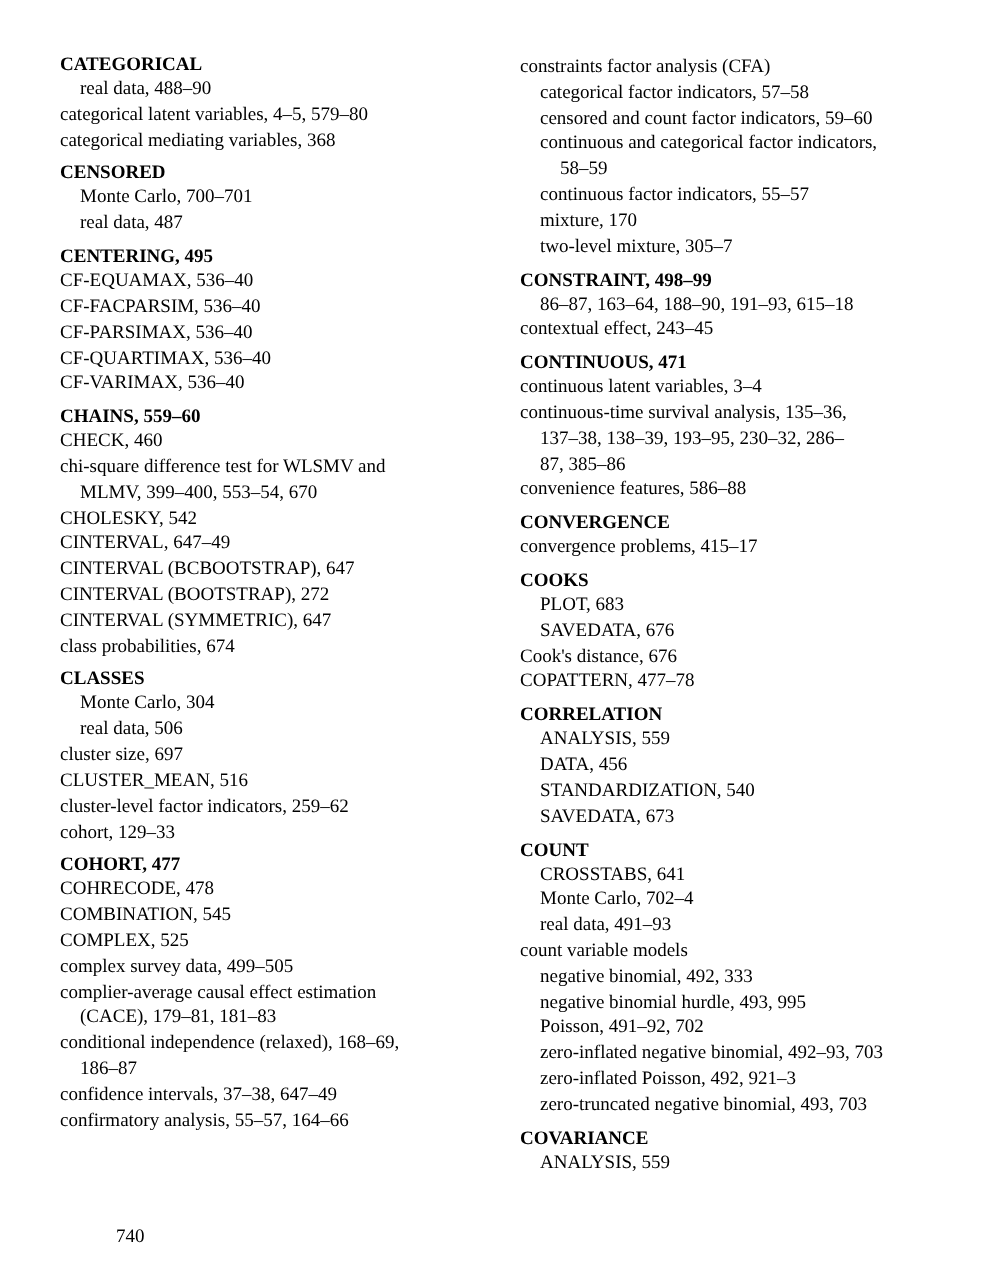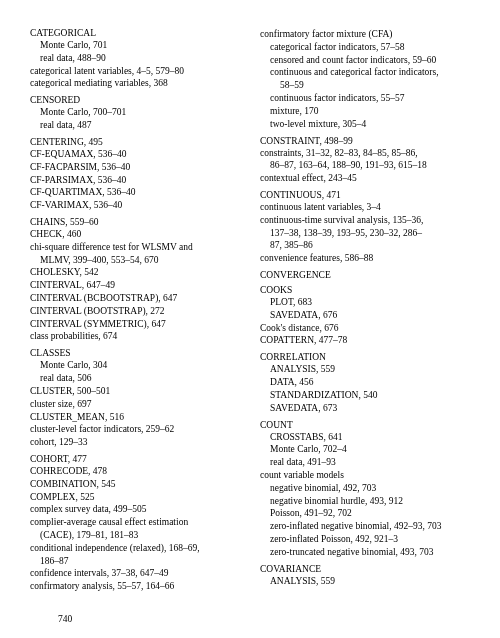--- a/index.html
+++ b/index.html
@@ -21,21 +21,21 @@
     }
     .col {
       flex: 1;
       padding-right: 10px;
     }
     .col:last-child {
       padding-right: 0;
       padding-left: 10px;
     }
     .entry-head {
-      font-weight: normal;
+      font-weight: bold;
       font-size: 9.5px;
       text-transform: uppercase;
       margin-top: 5px;
       margin-bottom: 1px;
     }
     .entry-head:first-child {
       margin-top: 0;
     }
     .entry-sub {
       font-size: 9.5px;
@@ -59,21 +59,20 @@
       min-height: 638px;
     }
   </style>
 </head>
 <body>
 
 <div class="page-wrapper">
   <div class="page">
     <div class="col" id="left-col">
         <div class="entry-head">CATEGORICAL</div>
-        <div class="entry-sub">Monte Carlo, 701</div>
         <div class="entry-sub">real data, 488–90</div>
         <div class="entry-line">categorical latent variables, 4–5, 579–80</div>
         <div class="entry-line">categorical mediating variables, 368</div>
         <div class="entry-head">CENSORED</div>
         <div class="entry-sub">Monte Carlo, 700–701</div>
         <div class="entry-sub">real data, 487</div>
         <div class="entry-head">CENTERING, 495</div>
         <div class="entry-line">CF-EQUAMAX, 536–40</div>
         <div class="entry-line">CF-FACPARSIM, 536–40</div>
         <div class="entry-line">CF-PARSIMAX, 536–40</div>
@@ -85,74 +84,73 @@
         <div class="entry-sub">MLMV, 399–400, 553–54, 670</div>
         <div class="entry-line">CHOLESKY, 542</div>
         <div class="entry-line">CINTERVAL, 647–49</div>
         <div class="entry-line">CINTERVAL (BCBOOTSTRAP), 647</div>
         <div class="entry-line">CINTERVAL (BOOTSTRAP), 272</div>
         <div class="entry-line">CINTERVAL (SYMMETRIC), 647</div>
         <div class="entry-line">class probabilities, 674</div>
         <div class="entry-head">CLASSES</div>
         <div class="entry-sub">Monte Carlo, 304</div>
         <div class="entry-sub">real data, 506</div>
-        <div class="entry-line">CLUSTER, 500–501</div>
         <div class="entry-line">cluster size, 697</div>
         <div class="entry-line">CLUSTER_MEAN, 516</div>
         <div class="entry-line">cluster-level factor indicators, 259–62</div>
         <div class="entry-line">cohort, 129–33</div>
         <div class="entry-head">COHORT, 477</div>
         <div class="entry-line">COHRECODE, 478</div>
         <div class="entry-line">COMBINATION, 545</div>
         <div class="entry-line">COMPLEX, 525</div>
         <div class="entry-line">complex survey data, 499–505</div>
         <div class="entry-line">complier-average causal effect estimation</div>
         <div class="entry-sub">(CACE), 179–81, 181–83</div>
         <div class="entry-line">conditional independence (relaxed), 168–69,</div>
         <div class="entry-sub">186–87</div>
         <div class="entry-line">confidence intervals, 37–38, 647–49</div>
         <div class="entry-line">confirmatory analysis, 55–57, 164–66</div>
       </div>
     <div class="col" id="right-col">
-        <div class="entry-line">confirmatory factor mixture (CFA)</div>
+        <div class="entry-line">constraints factor analysis (CFA)</div>
         <div class="entry-sub">categorical factor indicators, 57–58</div>
         <div class="entry-sub">censored and count factor indicators, 59–60</div>
         <div class="entry-sub">continuous and categorical factor indicators,</div>
         <div class="entry-sub" style="padding-left: 20px;">58–59</div>
         <div class="entry-sub">continuous factor indicators, 55–57</div>
         <div class="entry-sub">mixture, 170</div>
-        <div class="entry-sub">two-level mixture, 305–4</div>
+        <div class="entry-sub">two-level mixture, 305–7</div>
         <div class="entry-head">CONSTRAINT, 498–99</div>
-        <div class="entry-line">constraints, 31–32, 82–83, 84–85, 85–86,</div>
         <div class="entry-sub">86–87, 163–64, 188–90, 191–93, 615–18</div>
         <div class="entry-line">contextual effect, 243–45</div>
         <div class="entry-head">CONTINUOUS, 471</div>
         <div class="entry-line">continuous latent variables, 3–4</div>
         <div class="entry-line">continuous-time survival analysis, 135–36,</div>
         <div class="entry-sub">137–38, 138–39, 193–95, 230–32, 286–</div>
         <div class="entry-sub">87, 385–86</div>
         <div class="entry-line">convenience features, 586–88</div>
         <div class="entry-head">CONVERGENCE</div>
+        <div class="entry-line">convergence problems, 415–17</div>
         <div class="entry-head">COOKS</div>
         <div class="entry-sub">PLOT, 683</div>
         <div class="entry-sub">SAVEDATA, 676</div>
         <div class="entry-line">Cook's distance, 676</div>
         <div class="entry-line">COPATTERN, 477–78</div>
         <div class="entry-head">CORRELATION</div>
         <div class="entry-sub">ANALYSIS, 559</div>
         <div class="entry-sub">DATA, 456</div>
         <div class="entry-sub">STANDARDIZATION, 540</div>
         <div class="entry-sub">SAVEDATA, 673</div>
         <div class="entry-head">COUNT</div>
         <div class="entry-sub">CROSSTABS, 641</div>
         <div class="entry-sub">Monte Carlo, 702–4</div>
         <div class="entry-sub">real data, 491–93</div>
         <div class="entry-line">count variable models</div>
-        <div class="entry-sub">negative binomial, 492, 703</div>
-        <div class="entry-sub">negative binomial hurdle, 493, 912</div>
+        <div class="entry-sub">negative binomial, 492, 333</div>
+        <div class="entry-sub">negative binomial hurdle, 493, 995</div>
         <div class="entry-sub">Poisson, 491–92, 702</div>
         <div class="entry-sub">zero-inflated negative binomial, 492–93, 703</div>
         <div class="entry-sub">zero-inflated Poisson, 492, 921–3</div>
         <div class="entry-sub">zero-truncated negative binomial, 493, 703</div>
         <div class="entry-head">COVARIANCE</div>
         <div class="entry-sub">ANALYSIS, 559</div>
       </div>
   </div>
   <div class="page-num">740</div>
 </div>

